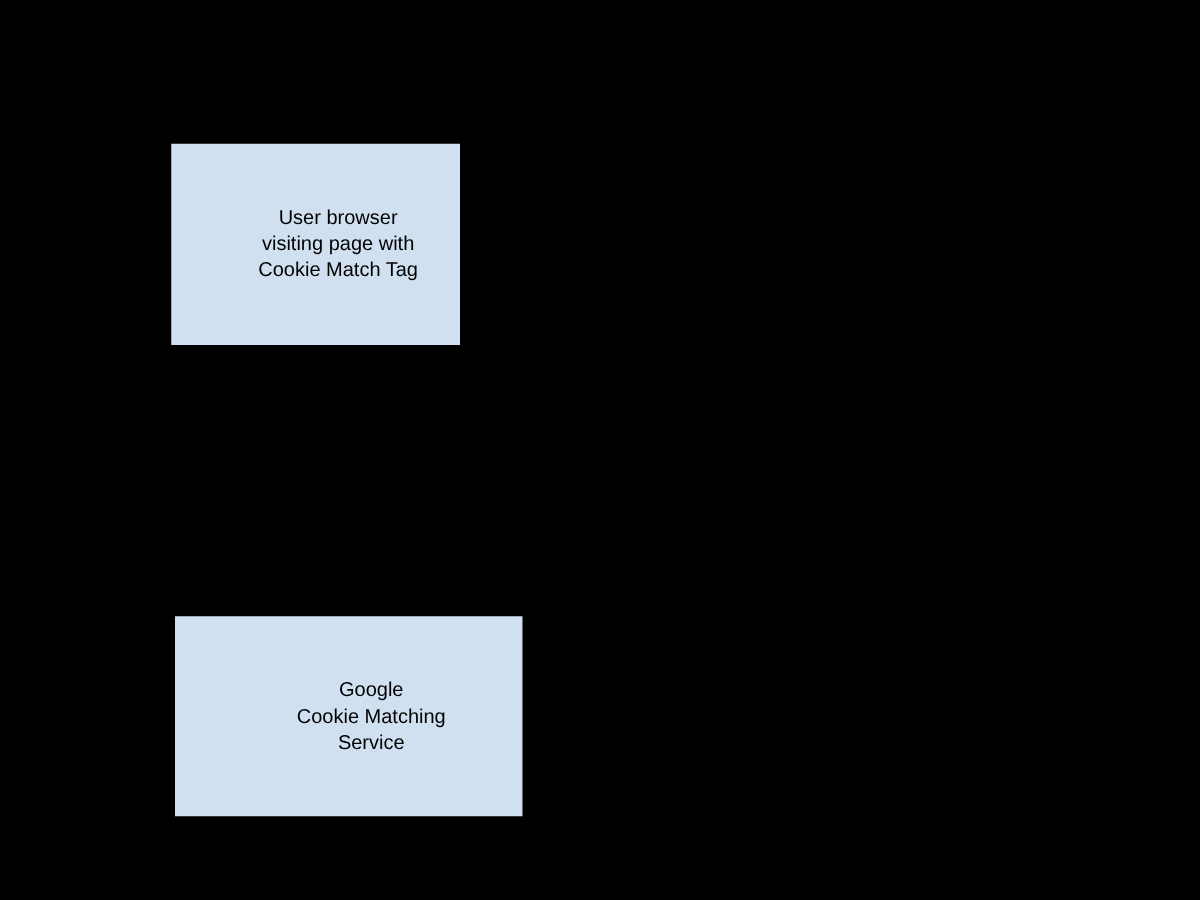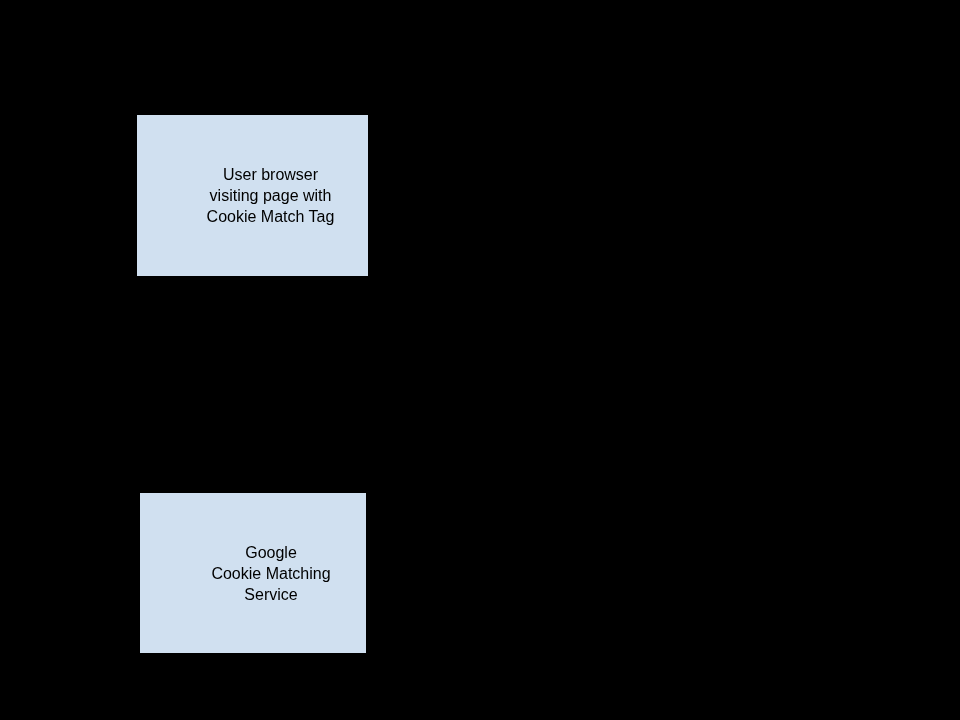--- a/index.html
+++ b/index.html
@@ -57,19 +57,19 @@
 
   <div class="edge" style="left:371px; top:573px; width:441px; height:1px;"></div>
 
   <div class="node" style="left:137px; top:115px; width:231px; height:161px;">
     <span class="node-label">User browser
 visiting page with
 Cookie Match Tag</span>
   </div>
 
 
-  <div class="node" style="left:140px; top:493px; width:226px; height:160px;">
+  <div class="node" style="left:140px; top:493px; width:278px; height:160px;">
     <span class="node-label">Google
 Cookie Matching
 Service</span>
   </div>
 
 </div>
 
 </body></html>

